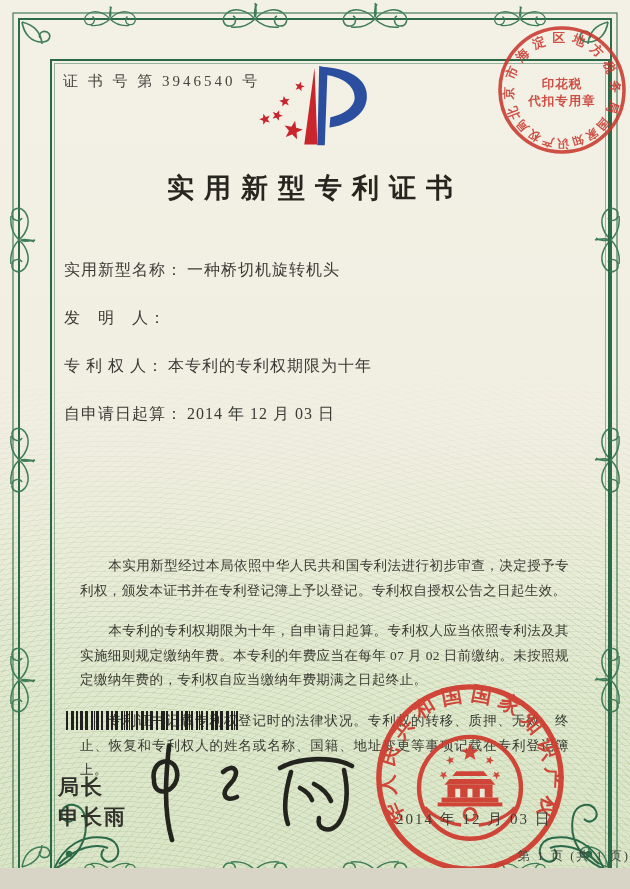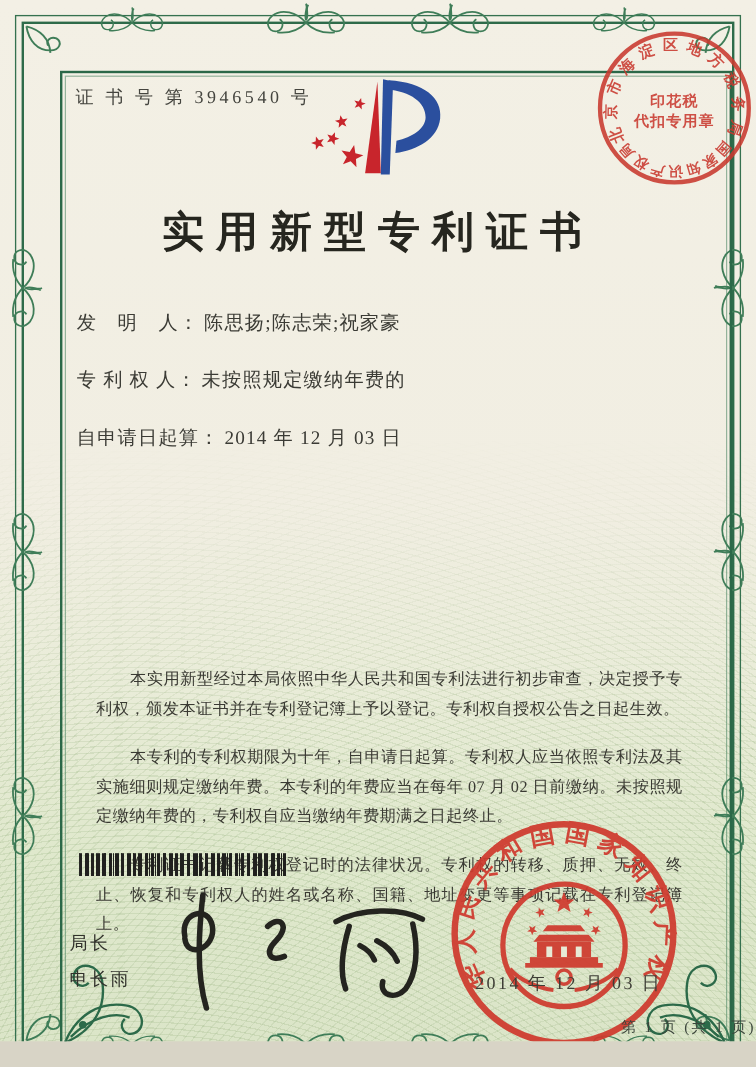--- a/index.html
+++ b/index.html
@@ -13,36 +13,36 @@
     background:
       repeating-radial-gradient(circle at 18% 150%, rgba(105,145,80,.14) 0 1px, transparent 1px 5px),
       repeating-radial-gradient(circle at 88% 135%, rgba(105,145,80,.11) 0 1px, transparent 1px 6px);
     -webkit-mask-image:linear-gradient(180deg,transparent 0 42%,#000 72%);
     mask-image:linear-gradient(180deg,transparent 0 42%,#000 72%);
   }
   .border-art{position:absolute;inset:0;pointer-events:none;}
   .inner-frame{position:absolute;left:50px;top:59px;width:556px;height:812px;border:2px solid #2b6848;}
   .inner-frame::before{content:"";position:absolute;inset:2px;border:1px solid rgba(70,130,95,.55);}
   .cert-no{position:absolute;left:63px;top:72px;font-size:15px;letter-spacing:3px;color:#45453f;}
-  .title{position:absolute;left:0;top:170px;width:100%;text-align:center;font-size:35px;font-weight:700;letter-spacing:10px;color:#26261f;}
+  .title{position:absolute;left:0;top:170px;width:100%;text-align:center;font-size:27px;font-weight:700;letter-spacing:10px;color:#26261f;}
   .logo{position:absolute;left:238px;top:56px;}
   .tax-stamp{position:absolute;left:494px;top:22px;opacity:.88;}
   .fields{position:absolute;left:64px;top:260px;width:520px;}
   .field{display:flex;font-size:16px;line-height:20px;margin-bottom:28px;letter-spacing:1px;}
   .field .lab{white-space:pre;}
   .field .val{margin-left:4px;white-space:pre;}
   .paras{position:absolute;left:64px;top:538px;width:521px;font-size:13.5px;line-height:24.6px;letter-spacing:.4px;text-align:justify;color:#3a3a33;}
   .paras p{margin:16px;text-indent:2.1em;}
   .barcode{position:absolute;left:66px;top:711px;width:173px;height:19px;
     background-image:
       repeating-linear-gradient(90deg,#20201e 0 2px,transparent 2px 5px),
       repeating-linear-gradient(90deg,#20201e 0 1px,transparent 1px 7px),
       repeating-linear-gradient(90deg,transparent 0 6px,#20201e 6px 7px,transparent 7px 13px);
   }
-  .signatory{position:absolute;left:58px;top:772px;font-family:"Liberation Sans","DejaVu Sans",sans-serif;font-size:15px;line-height:30px;color:#32322c;letter-spacing:2px;}
+  .signatory{position:absolute;left:58px;top:772px;font-family:"Liberation Sans","DejaVu Sans",sans-serif;font-size:21px;line-height:30px;color:#32322c;letter-spacing:2px;font-weight:bold;}
   .autograph{position:absolute;left:128px;top:742px;}
   .big-seal{position:absolute;left:372px;top:680px;opacity:.93;}
   .seal-date{position:absolute;left:396px;top:810px;font-size:15px;letter-spacing:2px;color:#3e3e36;}
   .footer{position:absolute;left:0;top:848px;width:100%;text-align:right;font-size:12.5px;letter-spacing:2px;color:#3c463c;}
   .seal-ring-big{font-size:21px;font-weight:700;letter-spacing:7px;}
   .tax-arc-top{font-size:12.5px;font-weight:700;letter-spacing:6.5px;}
   .tax-arc-bottom{font-size:11.5px;font-weight:700;letter-spacing:2.5px;}
   .tax-center{font-size:12.5px;font-weight:700;letter-spacing:1px;}
 </style>
 </head>
@@ -130,26 +130,29 @@
       <textPath href="#taxBot" startOffset="50%">国家知识产权局</textPath>
     </text>
     <text class="tax-center" x="0" y="-2" text-anchor="middle" fill="#c9392f">印花税</text>
     <text class="tax-center" x="0" y="15" text-anchor="middle" fill="#c9392f">代扣专用章</text>
   </svg>
 
   <div class="title">实用新型专利证书</div>
 
   <div class="fields">
     <div class="field">
+      <span class="lab">实用新型名称：</span>
+      <span class="val">一种桥切机旋转机头</span>
+    </div>
+    <div class="field">
       <span class="lab">发　明　人：</span>
-      <span class="val">陈思扬;陈志荣;祝家豪</span>
     </div>
     <div class="field">
       <span class="lab">专 利 权 人：</span>
-      <span class="val">未按照规定缴纳年费的</span>
+      <span class="val">本专利的专利权期限为十年</span>
     </div>
     <div class="field">
       <span class="lab">自申请日起算：</span>
       <span class="val">2014 年 12 月 03 日</span>
     </div>
   </div>
 
   <div class="paras">
     <p>本实用新型经过本局依照中华人民共和国专利法进行初步审查，决定授予专利权，颁发本证书并在专利登记簿上予以登记。专利权自授权公告之日起生效。</p>
     <p>本专利的专利权期限为十年，自申请日起算。专利权人应当依照专利法及其实施细则规定缴纳年费。本专利的年费应当在每年 07 月 02 日前缴纳。未按照规定缴纳年费的，专利权自应当缴纳年费期满之日起终止。</p>

